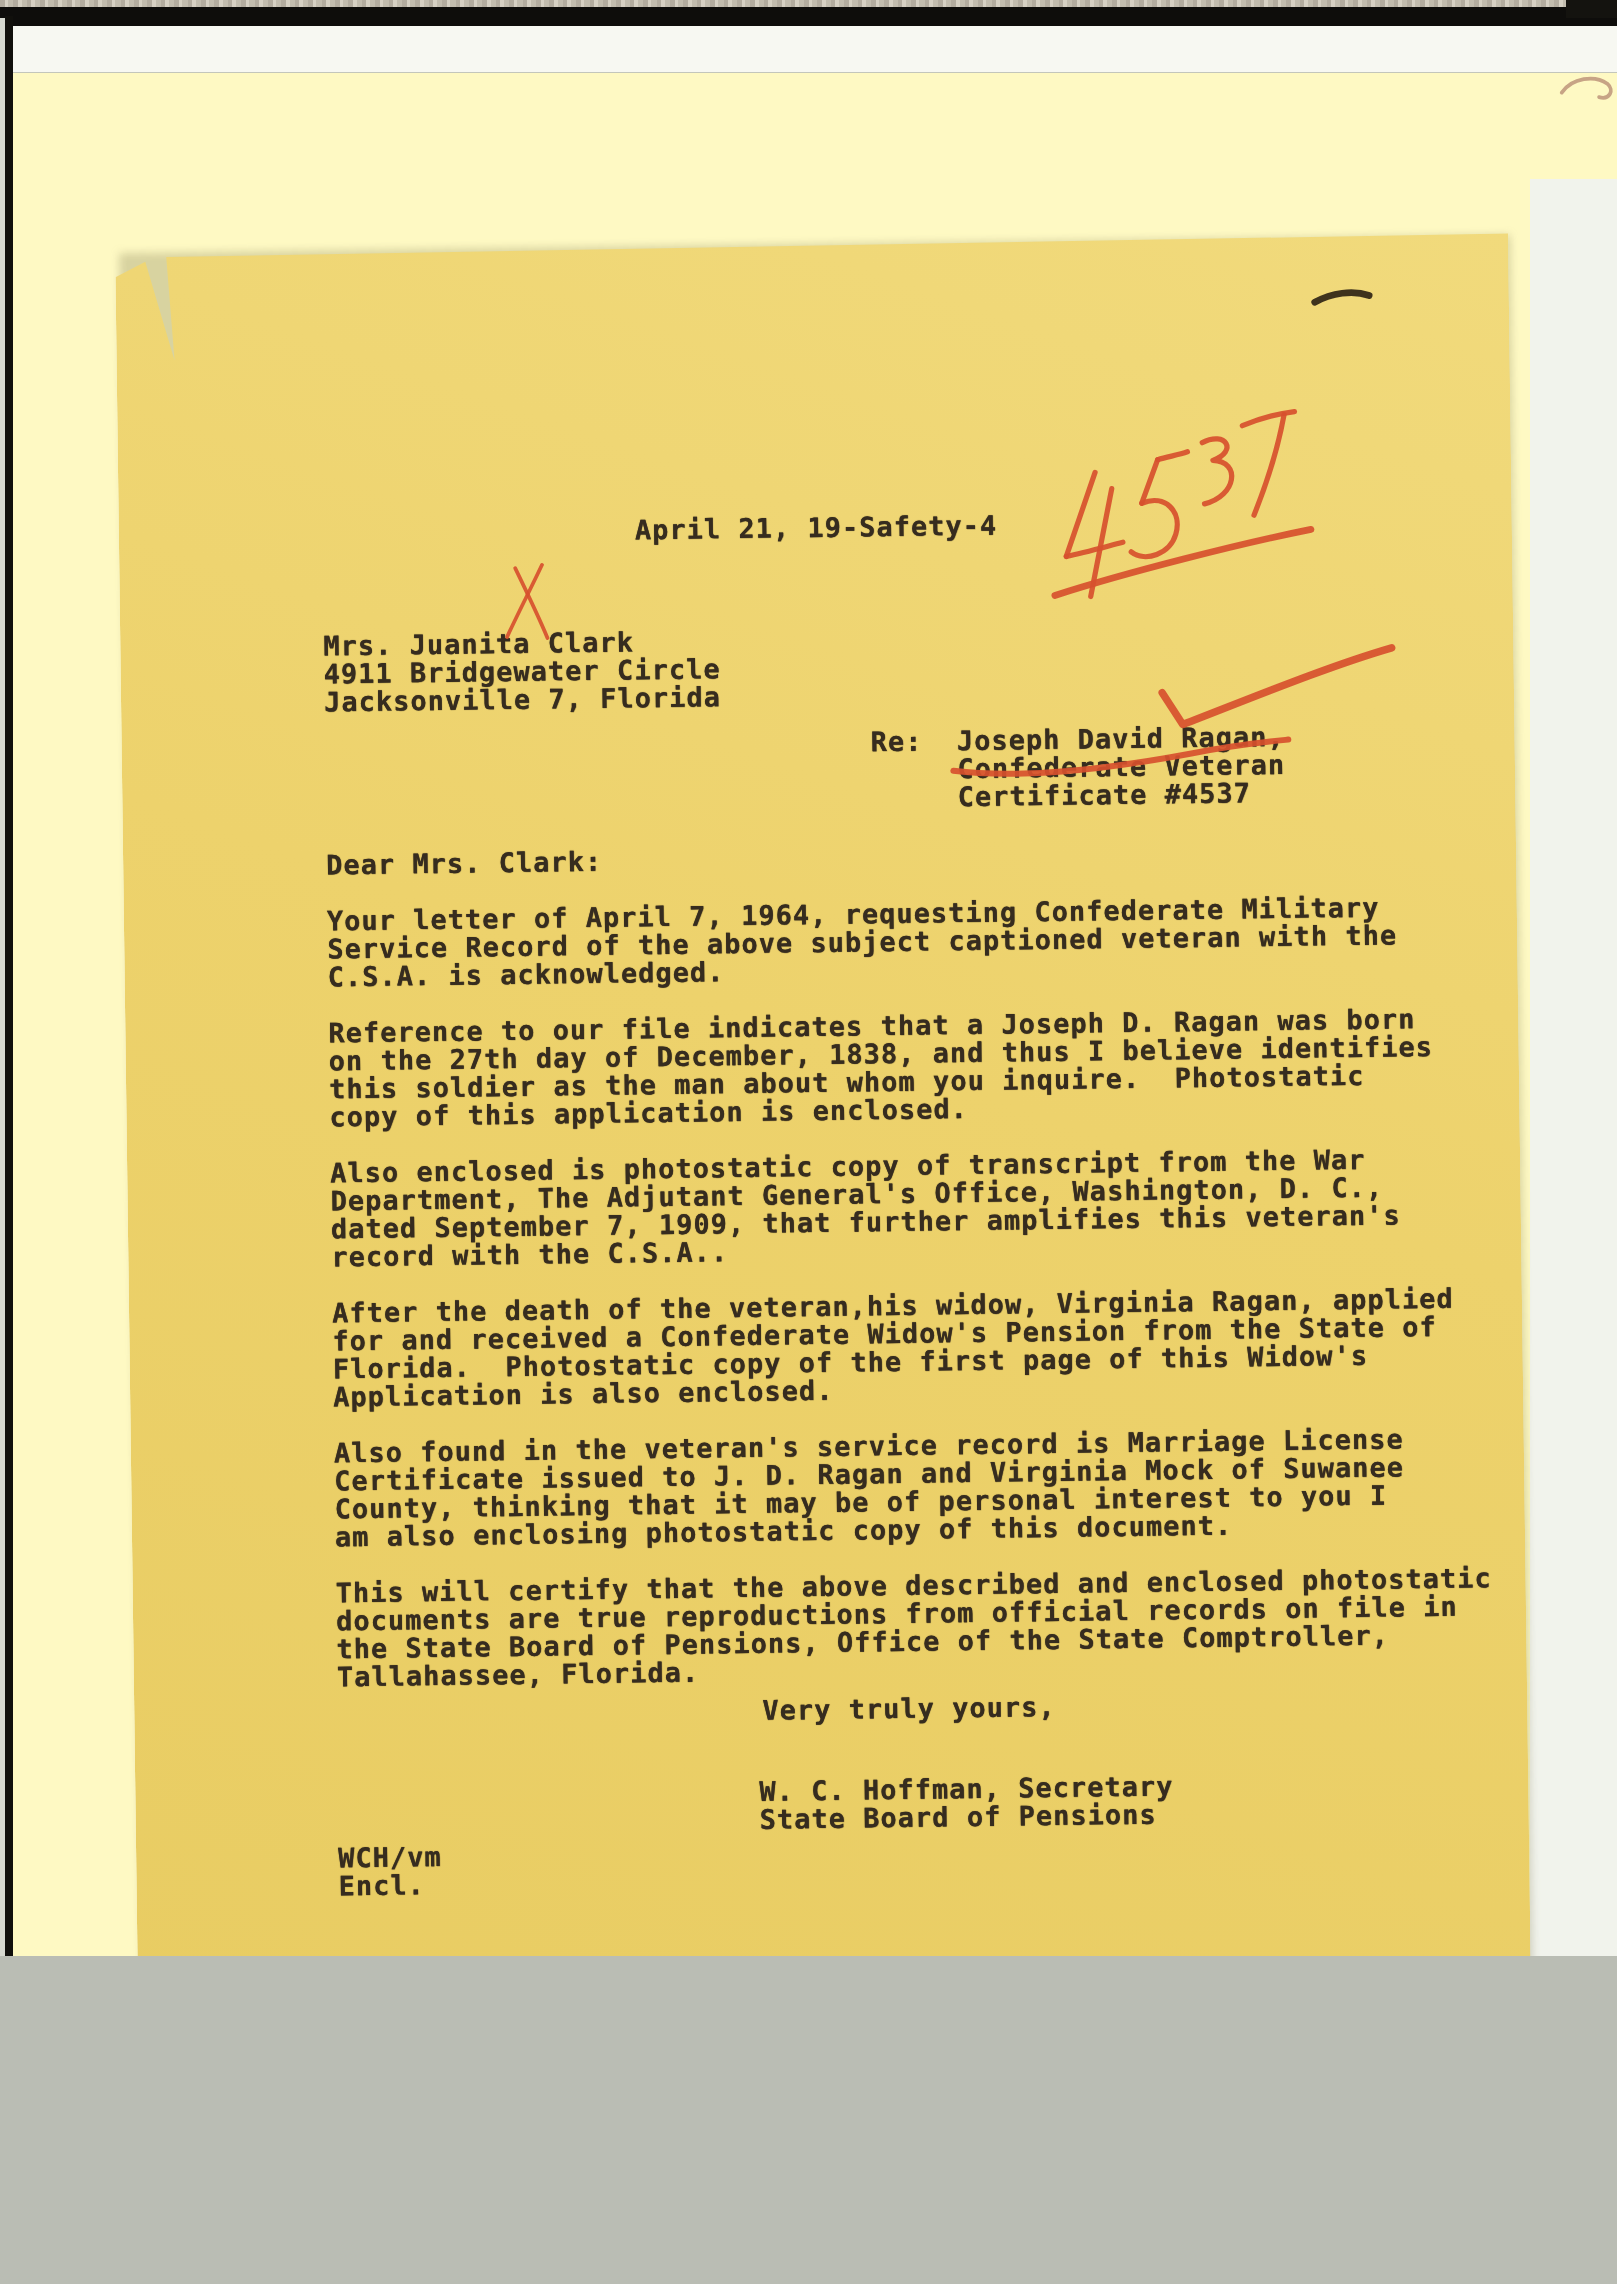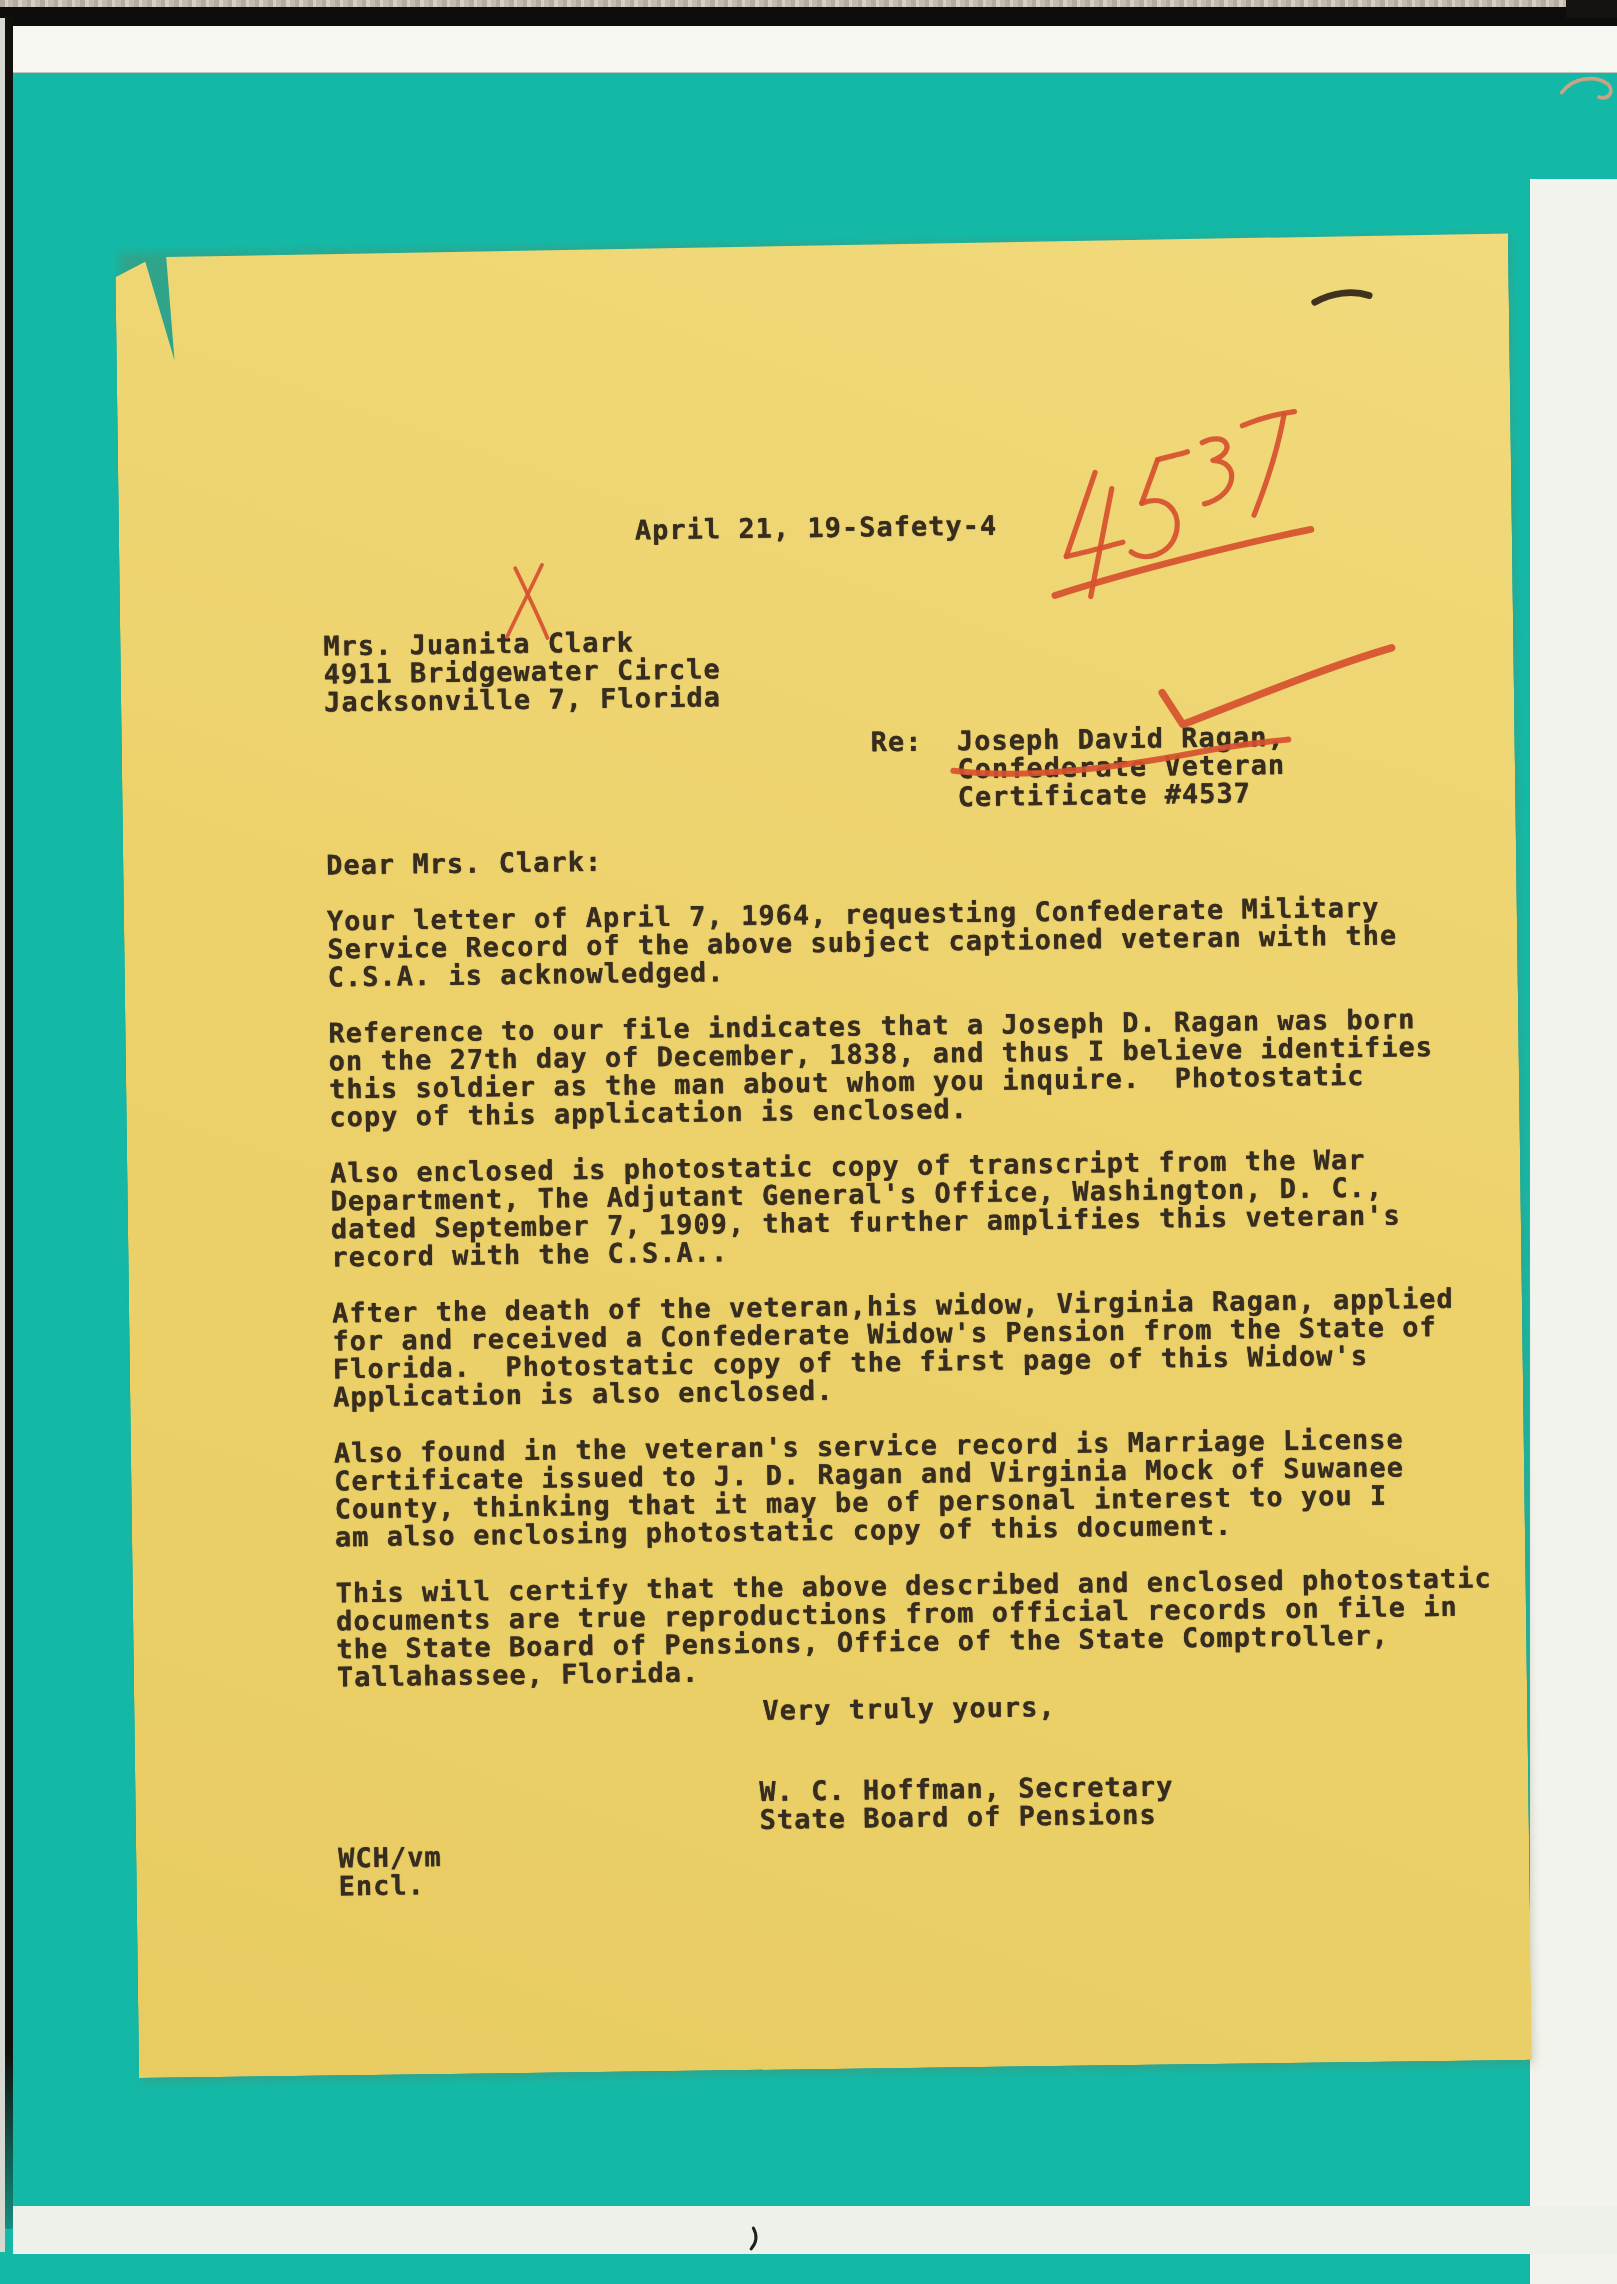--- a/index.html
+++ b/index.html
@@ -1,18 +1,18 @@
 <!DOCTYPE html>
 <html style="font-size:12px"><head>
 <meta charset="utf-8">
 <style>
   html,body{margin:0;padding:0;background:#babdb4;}
   .canvas{
-    position:relative;width:1618px;height:2284px;overflow:hidden;
-    background:#14b8a6;
+    position:relative;width:1618px;height:1956px;overflow:hidden;
+    background:#fef9c3;
     font-family:"DejaVu Sans Mono", monospace;
   }
   
   .top-fabric{position:absolute;left:0;top:0;width:1618px;height:10.5px;
     background:repeating-linear-gradient(90deg,#b3ac9f 0 4.5px,#d6d0c3 4.5px 8.2px,#c2bcae 8.2px 13.4px);}
   .top-black{position:absolute;left:0;top:6.7px;width:1618px;height:19.4px;background:#0e0d0b;}
   .top-black-corner{position:absolute;right:0;top:0;width:52px;height:18px;background:#14130f;}
   .white-band{position:absolute;left:12px;top:26px;width:1606px;height:46px;
     background:#f7f8f2;border-bottom:1.5px solid #c3c6bb;}
   .left-outer{position:absolute;left:0;top:18px;width:5.2px;height:2234px;background:#d7d9d0;}

